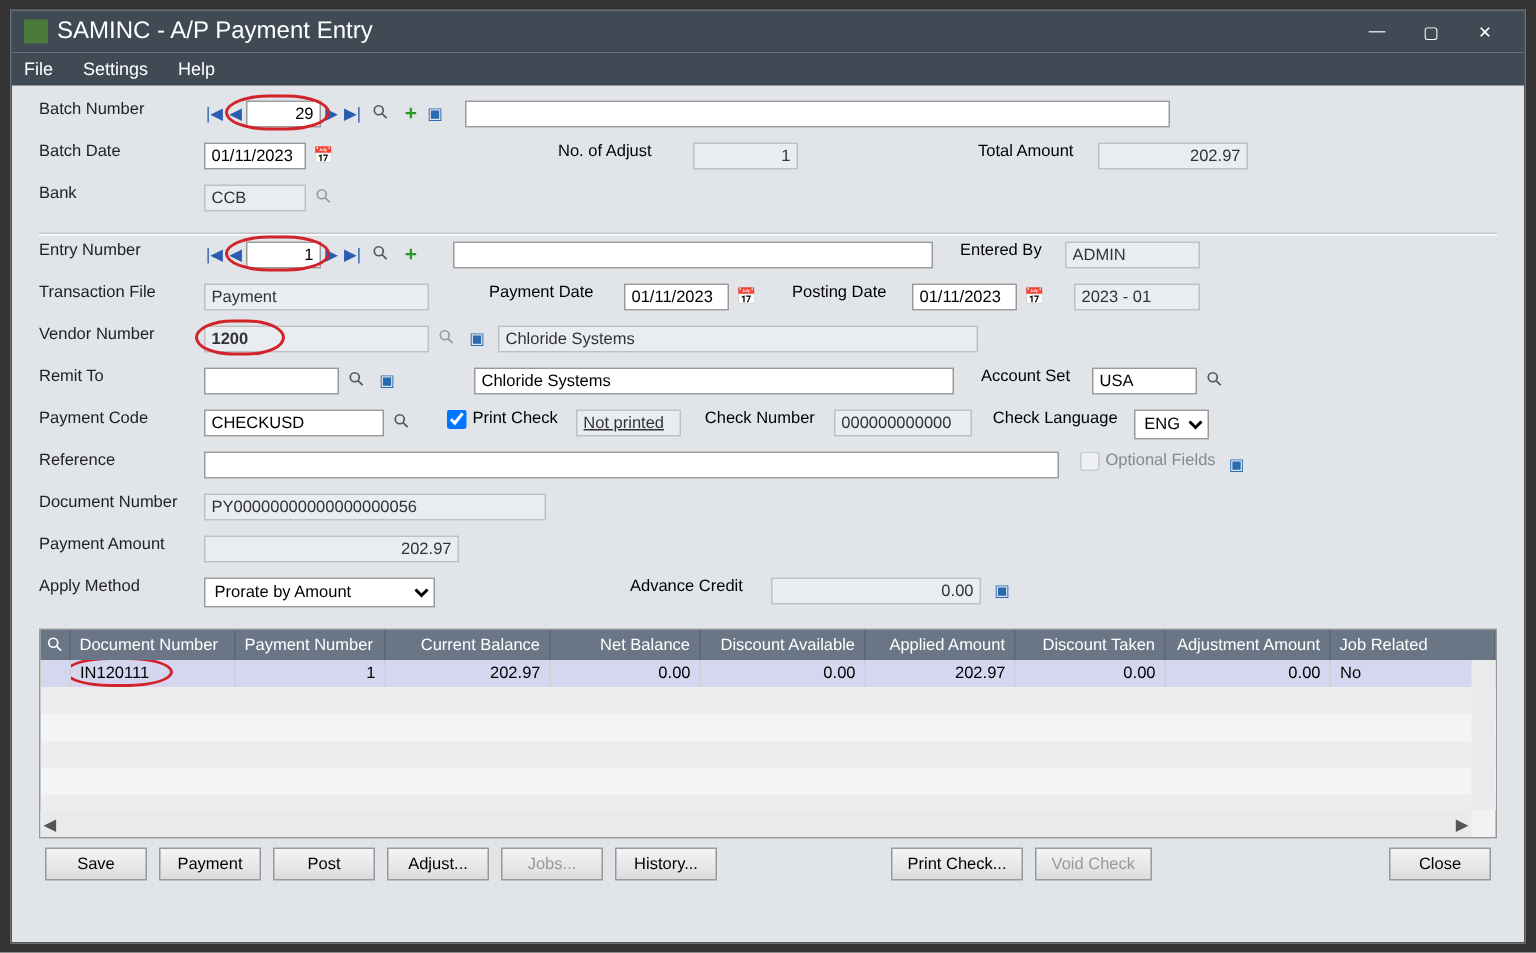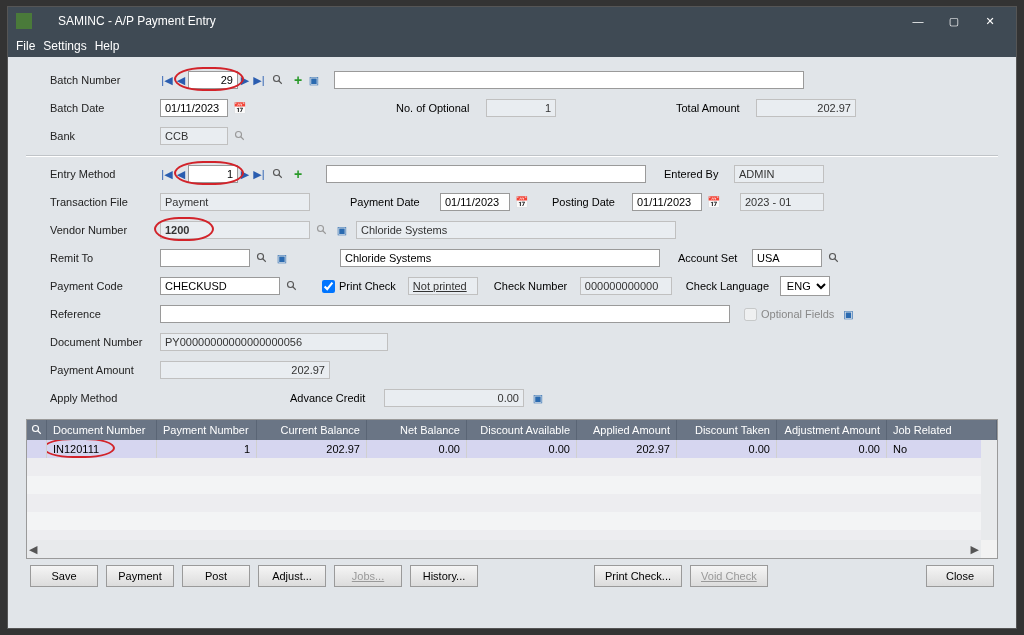--- a/index.html
+++ b/index.html
@@ -1,25 +1,25 @@
 <!DOCTYPE html>
 <html><head>
 <meta charset="utf-8">
 <style>
 * { box-sizing: border-box; margin: 0; padding: 0; font-family: "Segoe UI", Tahoma, sans-serif; font-size: 11px; }
 body { background: #333; display: flex; justify-content: center; align-items: center; height: 635px; width: 1024px; }
 .window { width: 1010px; height: 623px; background: #e1e5e9; border: 1px solid #555; display: flex; flex-direction: column; }
 .titlebar { background: #3f4a54; color: #fff; height: 28px; display: flex; align-items: center; padding: 0 8px; }
 .titlebar .app-icon { width: 16px; height: 16px; background: #4a7a3a; margin-right: 6px; }
-.titlebar .title { flex: 1; font-size: 12px; margin-left: 20px; }
+.titlebar .title { flex: 1; font-size: 16px; }
 .titlebar .win-btn { width: 36px; height: 28px; display: flex; align-items: center; justify-content: center; color: #fff; }
-.menubar { background: #3f4a54; color: #fff; height: 22px; display: flex; align-items: center; padding: 0 8px; gap: 8px; }
+.menubar { background: #3f4a54; color: #fff; height: 22px; display: flex; align-items: center; padding: 0 8px; gap: 20px; }
 .menubar span { font-size: 12px; cursor: pointer; }
 .content { flex: 1; padding: 10px 18px 6px 18px; display: flex; flex-direction: column; }
-.row { display: flex; align-items: center; height: 26px; margin-bottom: 2px; margin-left: 24px; }
+.row { display: flex; align-items: flex-start; height: 26px; margin-bottom: 2px; }
 .label { width: 110px; color: #222; }
 .nav-btn { width: 14px; height: 16px; display: inline-flex; align-items: center; justify-content: center; color: #2a5db0; cursor: pointer; }
 input.field { border: 1px solid #9a9a9a; background: #fff; height: 18px; padding: 0 4px; }
 select.field { border: 1px solid #9a9a9a; background: #fff; height: 20px; padding: 0 2px; }
 input.readonly { background: #e9edf1; color: #333; border: 1px solid #c0c0c0; }
 .icon { display: inline-flex; align-items: center; justify-content: center; width: 16px; height: 16px; cursor: pointer; }
 .search-icon svg { width: 12px; height: 12px; }
 .calendar-icon { color: #5a7a9a; }
 .plus-icon { color: #2a9a2a; font-weight: bold; font-size: 14px; }
 .doc-icon { color: #2a6ab0; }
@@ -30,21 +30,21 @@
 .grid-head { display: flex; background: #6a7585; color: #fff; height: 20px; align-items: center; }
 .gh { padding: 0 6px; border-right: 1px solid #5a6575; height: 100%; display: flex; align-items: center; overflow: hidden; }
 .grid-body { overflow: auto; height: 100px; }
 .gr { display: flex; height: 18px; align-items: center; }
 .gr.sel { background: #d6d6f0; }
 .gc { padding: 0 6px; border-right: 1px solid #d0d0d0; height: 100%; display: flex; align-items: center; overflow: hidden; }
 .gr.blank { background: #f3f4f5; }
 .gr.blank:nth-child(even) { background: #ededf0; }
 .footer { display: flex; gap: 8px; padding: 6px 4px; }
 button.btn { height: 22px; background: linear-gradient(#f5f5f5,#dcdcdc); border: 1px solid #9a9a9a; padding: 0 10px; min-width: 68px; cursor: pointer; }
-button.btn:disabled { color: #999; text-decoration: underline; }
+button.btn:disabled { color: #999; }
 .scroll-v { position: absolute; right: 0; top: 20px; bottom: 18px; width: 16px; background: #e8eaec; }
 .scroll-h { position: absolute; left: 0; right: 16px; bottom: 0; height: 18px; background: #e8eaec; display:flex; align-items:center; justify-content:space-between; padding:0 2px; color:#555;}
 .rel { position: relative; }
 </style>
 </head>
 <body>
 
 <div class="window">
   <div class="titlebar">
     <div class="app-icon"></div>
@@ -80,42 +80,42 @@
       <span class="icon plus-icon">+</span>
       <span class="icon doc-icon">▣</span>
       <input class="field" style="flex: 0 0 470px; margin-left: 12px;" value="">
     </div>
 
     <div class="row">
       <div class="label">Batch Date</div>
       <input class="field" style="width: 68px;" value="01/11/2023">
       <span class="icon calendar-icon" style="margin-left:4px">📅</span>
       <div style="width:148px"></div>
-      <div style="width:90px">No. of Optional</div>
+      <div style="width:90px">No. of Adjust</div>
       <input class="field readonly" style="width: 70px; text-align: right;" readonly="" value="1">
       <div style="width:120px"></div>
       <div style="width:80px">Total Amount</div>
       <input class="field readonly" style="width: 100px; text-align: right;" readonly="" value="202.97">
     </div>
 
     <div class="row">
       <div class="label">Bank</div>
       <input class="field readonly" style="width: 68px;" readonly="" value="CCB">
       <span class="icon search-icon" style="margin-left:4px">
           <svg viewBox="0 0 16 16">
             <circle cx="6" cy="6" r="4" fill="none" stroke="#999" stroke-width="1.5"></circle>
             <line x1="9" y1="9" x2="13" y2="13" stroke="#999" stroke-width="1.5"></line>
           </svg>
         </span>
     </div>
 
     <hr class="sep">
 
     <div class="row rel">
-      <div class="label">Entry Method</div>
+      <div class="label">Entry Number</div>
       <span class="nav-btn">|◀</span>
       <span class="nav-btn">◀</span>
       <span class="rel" style="display:inline-block;">
         <input class="field" style="width: 50px; text-align: right;" value="1">
         <span class="red-oval" style="left:-14px;top:-4px;width:70px;height:24px"></span>
       </span>
       <span class="nav-btn">▶</span>
       <span class="nav-btn">▶|</span>
       <span class="icon search-icon" style="margin:0 4px">
           <svg viewBox="0 0 16 16">
@@ -221,20 +221,21 @@
       <input class="field readonly" style="width: 228px;" readonly="" value="PY00000000000000000056">
     </div>
 
     <div class="row">
       <div class="label">Payment Amount</div>
       <input class="field readonly" style="width: 170px; text-align: right;" readonly="" value="202.97">
     </div>
 
     <div class="row">
       <div class="label">Apply Method</div>
+      <select class="field" style="width:154px"><option>Prorate by Amount</option></select>
       <div style="width:130px"></div>
       <div style="width:94px">Advance Credit</div>
       <input class="field readonly" style="width: 140px; text-align: right;" readonly="" value="0.00">
       <span class="icon doc-icon" style="margin-left:6px">▣</span>
     </div>
 
 
     <div class="grid-wrap">
       <div class="grid-head">
         <div class="gh" style="width:20px;justify-content:center">

